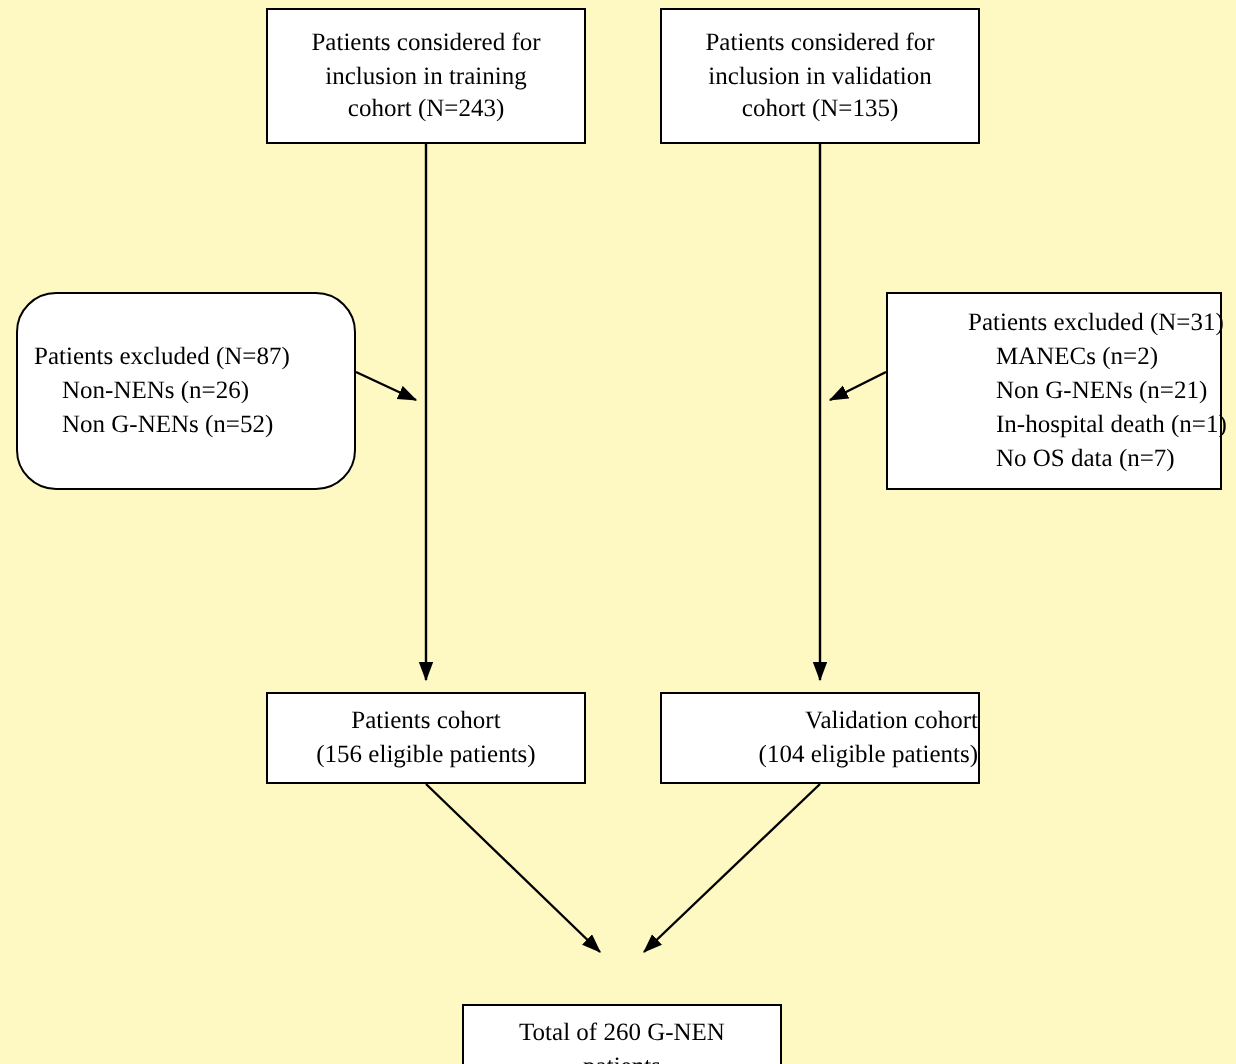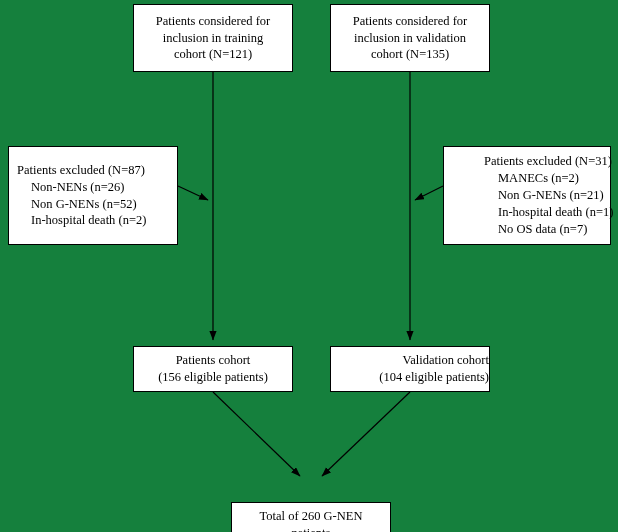--- a/index.html
+++ b/index.html
@@ -8,21 +8,21 @@
     background: #ffffff;
   }
   body {
     font-family: "Liberation Serif", serif;
     color: #000000;
   }
   #canvas {
     position: relative;
     width: 618px;
     height: 532px;
-    background: #15803d;
+    background: #fef9c3;
     overflow: hidden;
   }
   .node {
     position: absolute;
     box-sizing: border-box;
     border: 1px solid #000000;
     background: #ffffff;
     font-size: 12.5px;
     line-height: 1.35;
     display: flex;
@@ -77,34 +77,33 @@
     <line x1="443" y1="186" x2="415" y2="200" stroke="#000000" stroke-width="1.2" marker-end="url(#arrowhead)"></line>
 
     <line x1="213" y1="392" x2="300" y2="476" stroke="#000000" stroke-width="1.2" marker-end="url(#arrowhead)"></line>
 
     <line x1="410" y1="392" x2="322" y2="476" stroke="#000000" stroke-width="1.2" marker-end="url(#arrowhead)"></line>
   </svg>
 
   <div class="node center" style="left:133px; top:4px; width:160px; height:68px;">
     <span class="line">Patients considered for</span>
     <span class="line">inclusion in training</span>
-    <span class="line">cohort (N=121)</span>
+    <span class="line">cohort (N=243)</span>
   </div>
 
   <div class="node center" style="left:330px; top:4px; width:160px; height:68px;">
     <span class="line">Patients considered for</span>
     <span class="line">inclusion in validation</span>
     <span class="line">cohort (N=135)</span>
   </div>
 
-  <div class="node left" style="left:8px; top:146px; width:170px; height:99px;">
+  <div class="node left" style="left:8px; top:146px; width:170px; height:99px;border-radius:20px;">
     <span class="line">Patients excluded (N=87)</span>
     <span class="line indent">Non-NENs (n=26)</span>
     <span class="line indent">Non G-NENs (n=52)</span>
-    <span class="line indent">In-hospital death (n=2)</span>
   </div>
 
   <div class="node left" style="left:443px; top:146px; width:168px; height:99px;padding-left:40px;">
     <span class="line">Patients excluded (N=31)</span>
     <span class="line indent">MANECs (n=2)</span>
     <span class="line indent">Non G-NENs (n=21)</span>
     <span class="line indent">In-hospital death (n=1)</span>
     <span class="line indent">No OS data (n=7)</span>
   </div>
 

